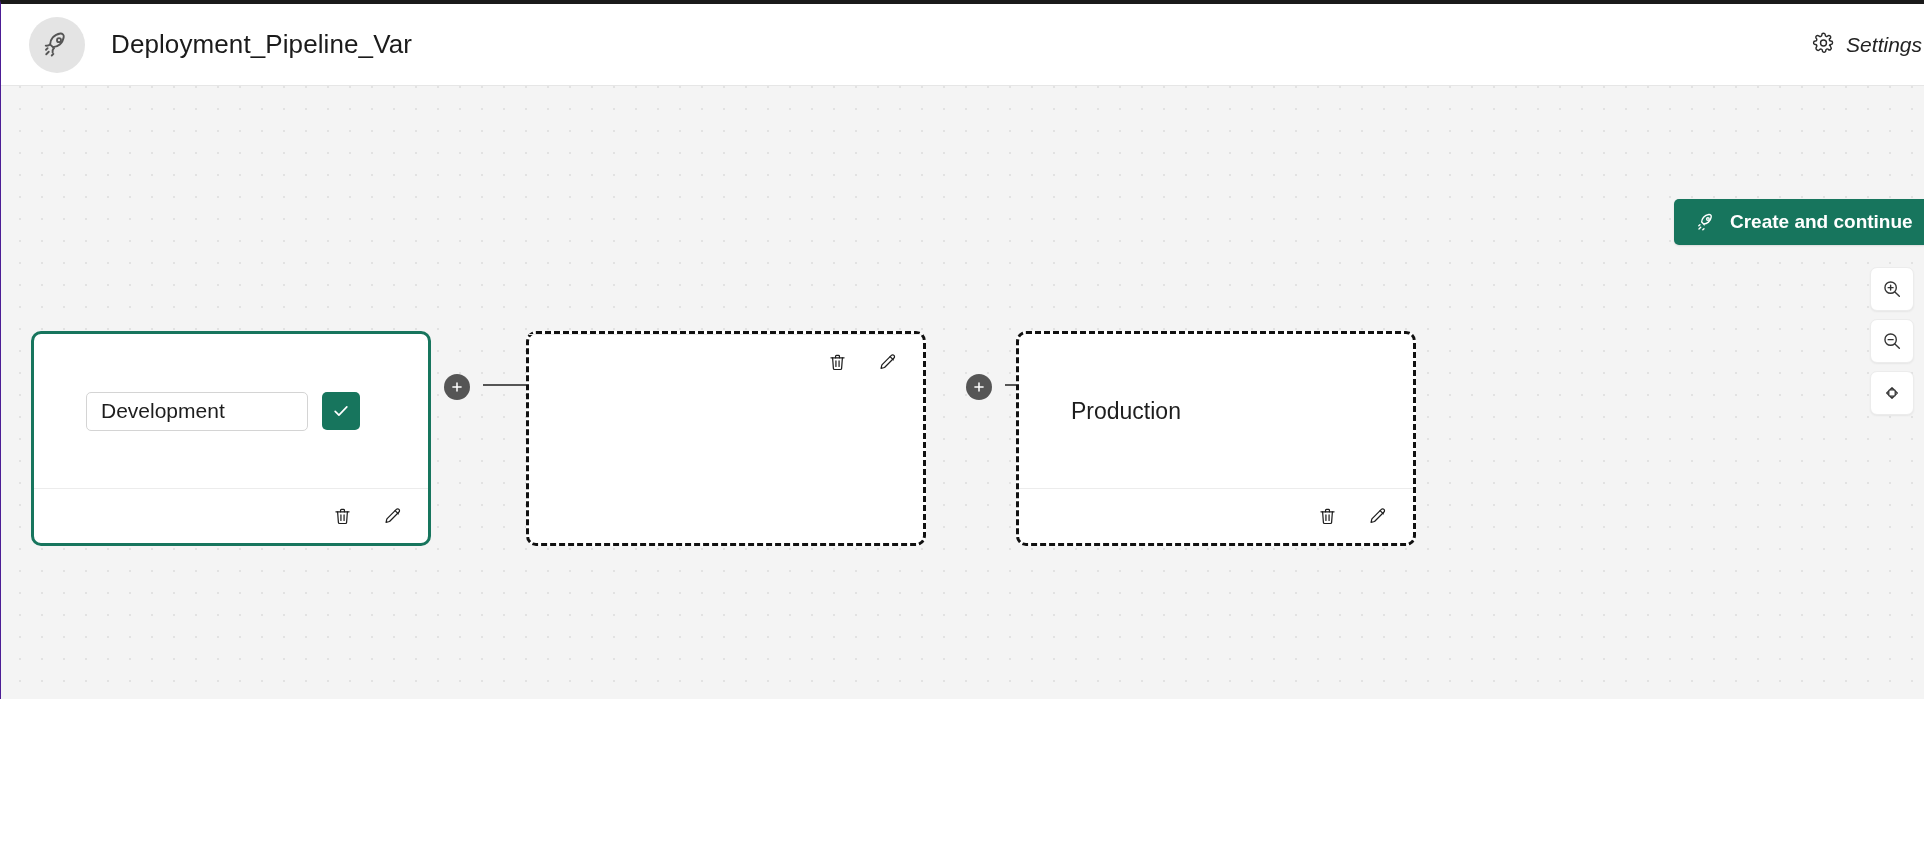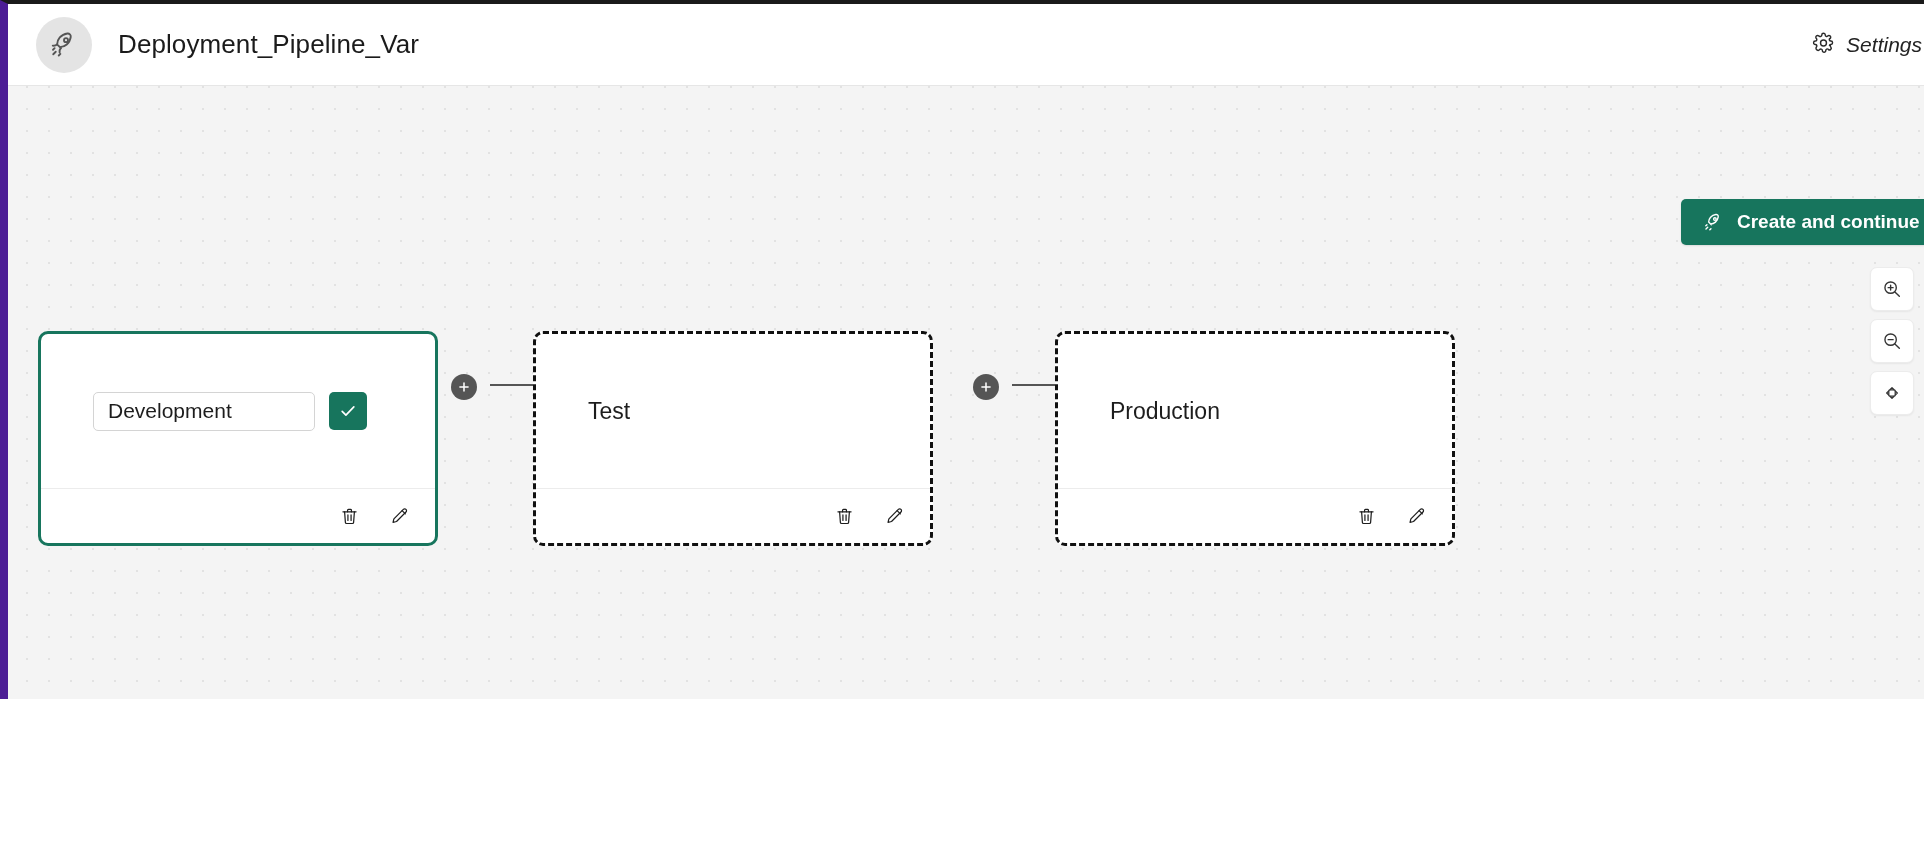--- a/index.html
+++ b/index.html
@@ -10,21 +10,21 @@
     height: 862px;
     overflow: hidden;
     font-family: "Liberation Sans", sans-serif;
     background: #ffffff;
   }
 
   #app-frame {
     position: relative;
     width: 1924px;
     height: 699px;
-    border-left: 8px solid #4c1d95;
+    border-left: 1px solid #4c1d95;
     border-top: 4px solid #1a1a1a;
     background: #fca5a5;
     overflow: hidden;
   }
 
   
   #header {
     position: relative;
     height: 82px;
     background: #ffffff;
@@ -367,23 +367,20 @@
         </div>
         <span class="connector-arrow">
           <svg width="62" height="16" viewBox="0 0 62 16" fill="none">
             <path d="M0 8h50" stroke="#555555" stroke-width="2"></path>
             <path d="M48 2.5L58 8l-10 5.5z" fill="#555555"></path>
           </svg>
         </span>
       </div>
 
       <div class="stage-card pending" style="left:495px; top:0px;">
-        <div class="stage-card-body">
-          <span class="stage-name-static">Test</span>
-        </div>
         <div class="stage-card-footer">
           <div class="stage-action-icon">
             <span>
               <svg width="21" height="21" viewBox="0 0 24 24" fill="none" stroke="#1d1d1d" stroke-width="1.4" stroke-linecap="round" stroke-linejoin="round">
                 <path d="M4.5 6.6h15"></path>
                 <path d="M9.8 6.6V4.9a1 1 0 011-1h2.4a1 1 0 011 1v1.7"></path>
                 <path d="M6.4 6.6l.9 12.1a1.4 1.4 0 001.4 1.3h6.6a1.4 1.4 0 001.4-1.3l.9-12.1"></path>
                 <path d="M10.2 10.2v6.3M13.8 10.2v6.3"></path>
               </svg>
             </span>
@@ -408,21 +405,21 @@
           </span>
         </div>
         <span class="connector-arrow">
           <svg width="62" height="16" viewBox="0 0 62 16" fill="none">
             <path d="M0 8h50" stroke="#555555" stroke-width="2"></path>
             <path d="M48 2.5L58 8l-10 5.5z" fill="#555555"></path>
           </svg>
         </span>
       </div>
 
-      <div class="stage-card pending" style="left:1017px; top:0px;">
+      <div class="stage-card pending" style="left:985px; top:0px;">
         <div class="stage-card-body">
           <span class="stage-name-static">Production</span>
         </div>
         <div class="stage-card-footer">
           <div class="stage-action-icon">
             <span>
               <svg width="21" height="21" viewBox="0 0 24 24" fill="none" stroke="#1d1d1d" stroke-width="1.4" stroke-linecap="round" stroke-linejoin="round">
                 <path d="M4.5 6.6h15"></path>
                 <path d="M9.8 6.6V4.9a1 1 0 011-1h2.4a1 1 0 011 1v1.7"></path>
                 <path d="M6.4 6.6l.9 12.1a1.4 1.4 0 001.4 1.3h6.6a1.4 1.4 0 001.4-1.3l.9-12.1"></path>

